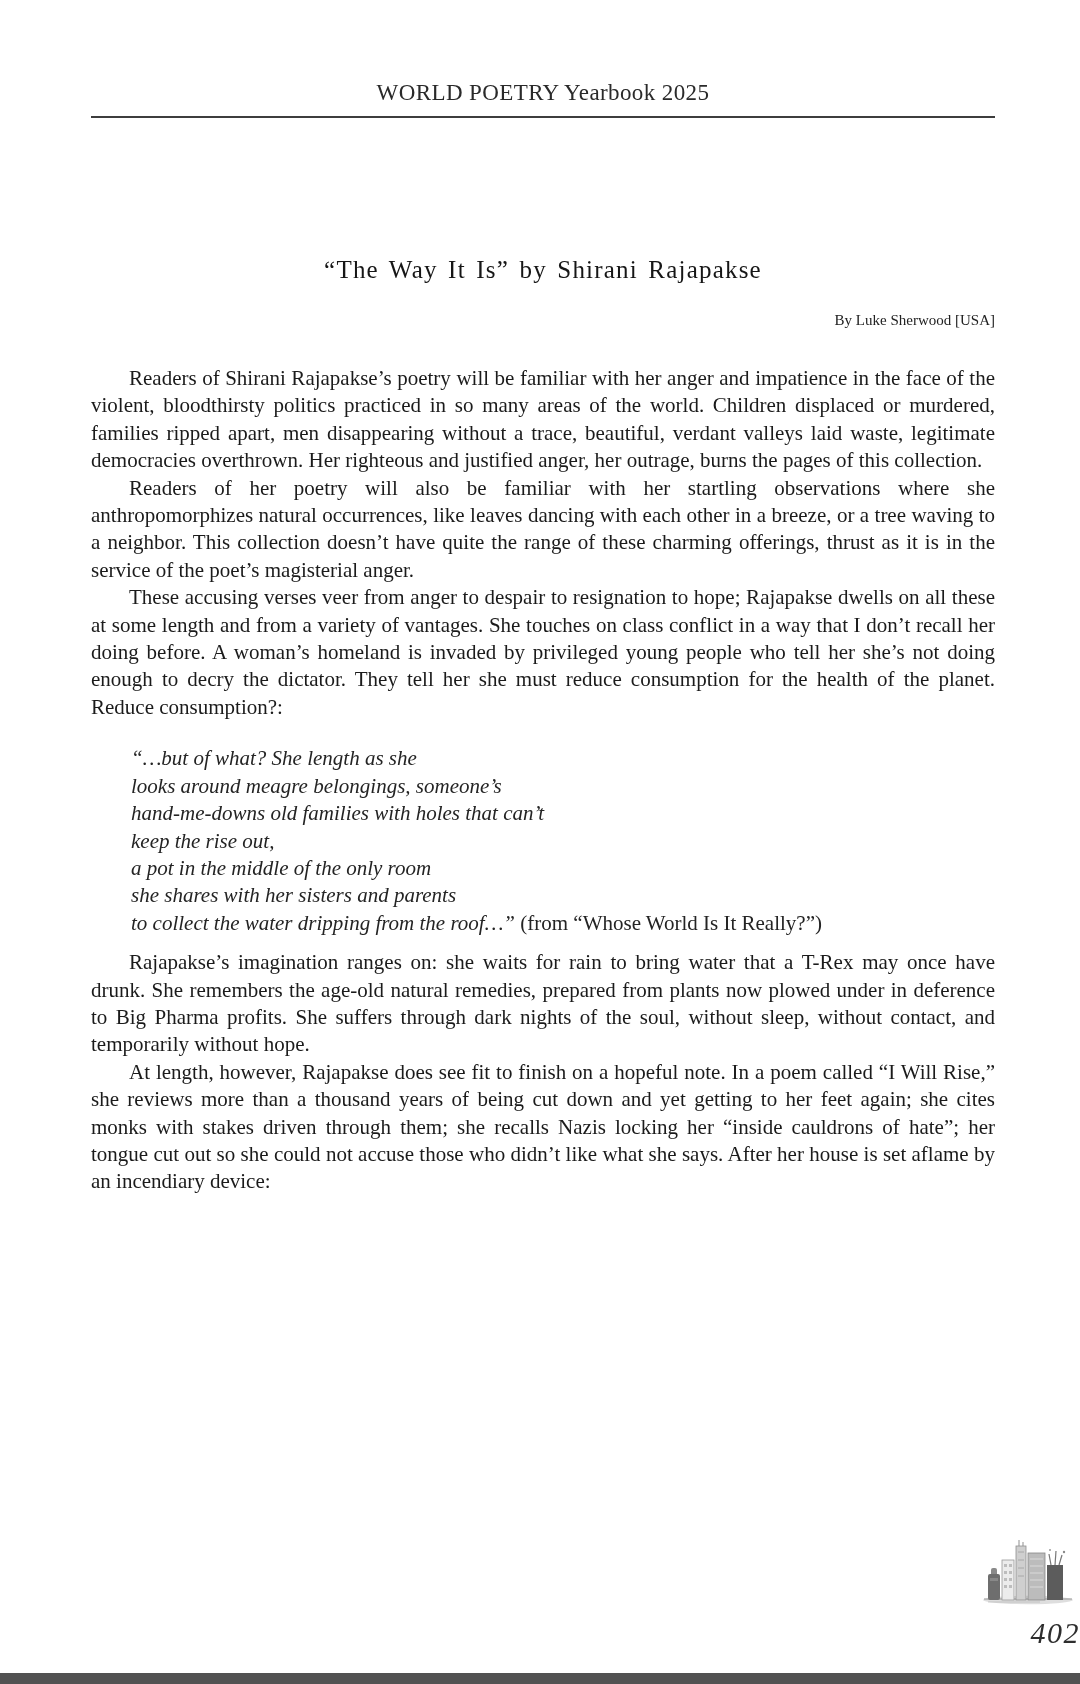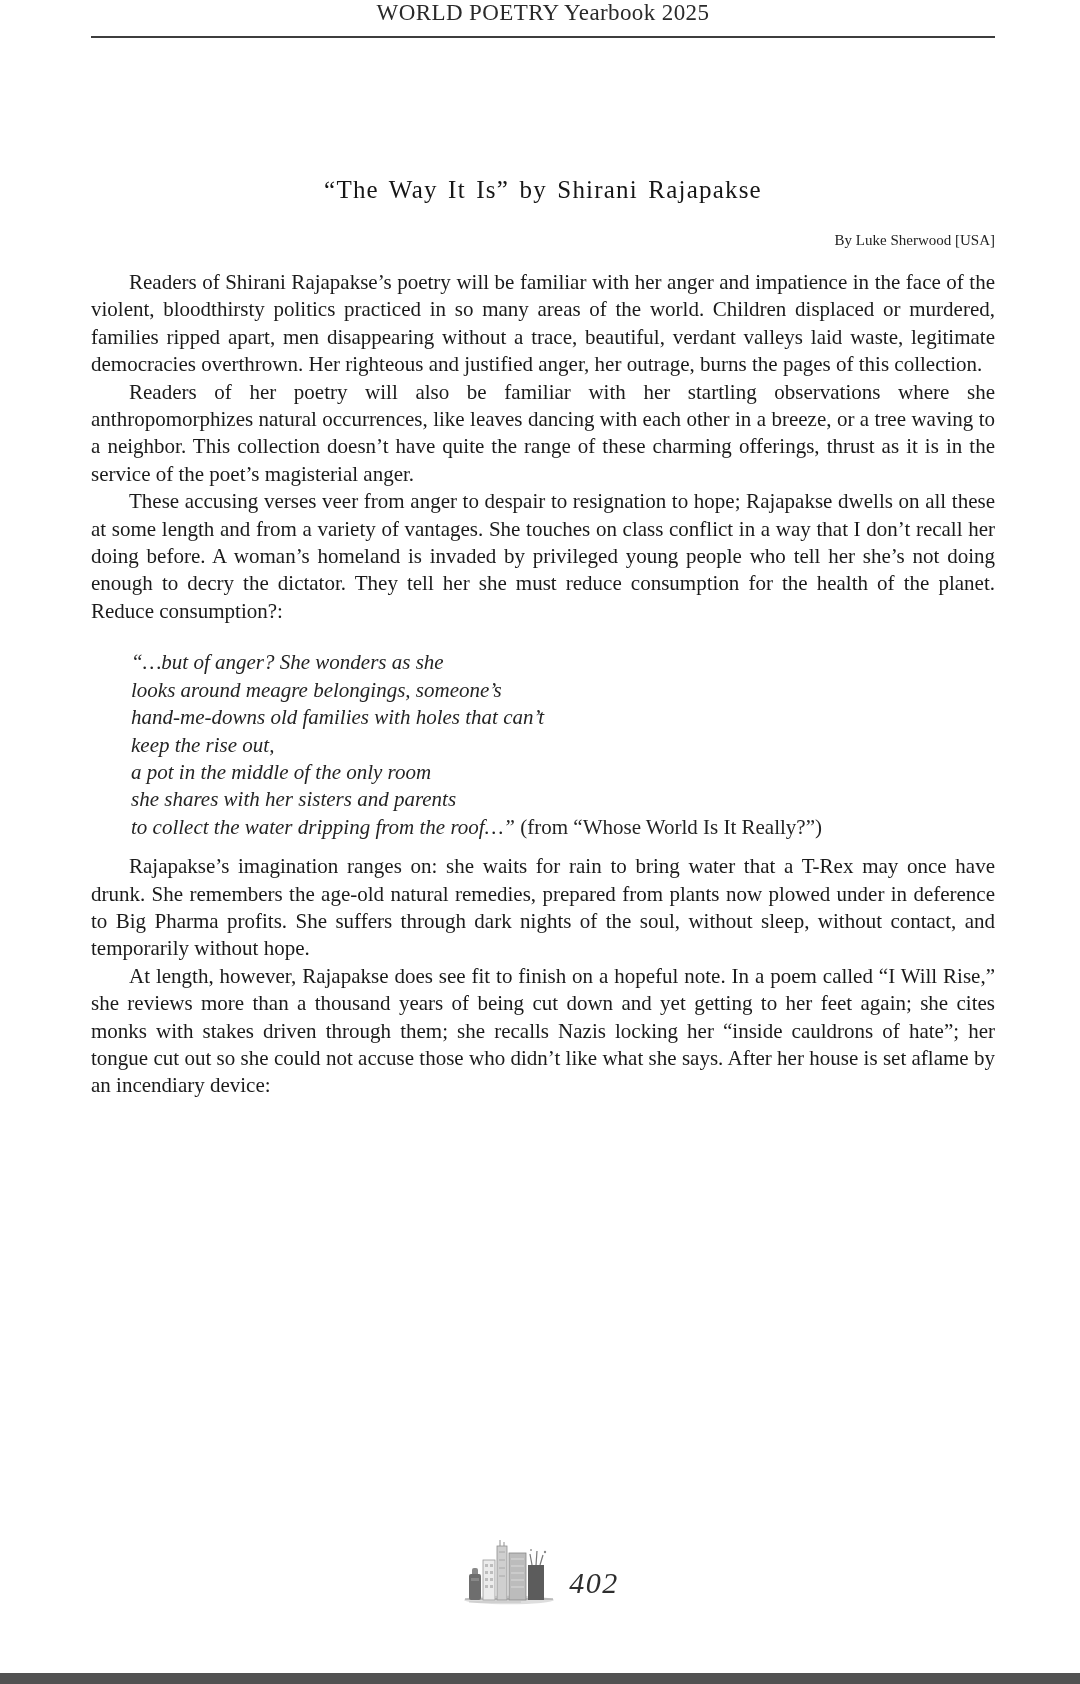--- a/index.html
+++ b/index.html
@@ -7,20 +7,21 @@
     position: relative;
     width: 1080px;
     height: 1684px;
     background: #ffffff;
     font-family: "Liberation Serif", serif;
     color: #1b1b1b;
     overflow: hidden;
   }
   .content { padding: 0 85px 0 91px; }
   .running-head {
+    margin-top: 80px;
     text-align: center;
     font-size: 23px;
     letter-spacing: 0.4px;
     color: #2a2a2a;
   }
   .head-rule {
     border: none;
     border-top: 2px solid #3d3d3d;
     margin: 10px 0 0 0;
   }
@@ -33,21 +34,21 @@
     word-spacing: 3px;
     color: #161616;
   }
   .byline {
     margin-top: 28px;
     text-align: right;
     font-size: 15px;
     color: #222222;
   }
   .body-text {
-    margin-top: 20px;
+    margin-top: 36px;
     font-size: 21px;
     line-height: 27.4px;
     text-align: justify;
   }
   p.para { margin: 0; text-indent: 38px; }
   .quote {
     margin: 24px 0 12px 40px;
     font-style: italic;
     text-align: left;
     color: #242424;
@@ -56,20 +57,21 @@
   .attribution { font-style: normal; text-align: right; }
   .page-footer {
     position: absolute;
     left: 0;
     top: 1538px;
     width: 100%;
     display: flex;
     justify-content: center;
     align-items: flex-end;
     gap: 8px;
+    flex-direction: column;
   }
   .skyline { display: block; }
   .page-number {
     font-style: italic;
     font-size: 30px;
     letter-spacing: 1.5px;
     color: #2e2e2e;
     padding-bottom: 8px;
   }
   .bottom-bar {
@@ -93,21 +95,21 @@
     <div class="article-title">“The Way It Is” by Shirani Rajapakse</div>
 
     <div class="byline">By Luke Sherwood [USA]</div>
 
     <div class="body-text">
       <p class="para">Readers of Shirani Rajapakse’s poetry will be familiar with her anger and impatience in the face of the violent, bloodthirsty politics practiced in so many areas of the world. Children displaced or murdered, families ripped apart, men disappearing without a trace, beautiful, verdant valleys laid waste, legitimate democracies overthrown. Her righteous and justified anger, her outrage, burns the pages of this collection.</p>
       <p class="para">Readers of her poetry will also be familiar with her startling observations where she anthropomorphizes natural occurrences, like leaves dancing with each other in a breeze, or a tree waving to a neighbor. This collection doesn’t have quite the range of these charming offerings, thrust as it is in the service of the poet’s magisterial anger.</p>
       <p class="para">These accusing verses veer from anger to despair to resignation to hope; Rajapakse dwells on all these at some length and from a variety of vantages. She touches on class conflict in a way that I don’t recall her doing before. A woman’s homeland is invaded by privileged young people who tell her she’s not doing enough to decry the dictator. They tell her she must reduce consumption for the health of the planet. Reduce consumption?:</p>
 
       <div class="quote">
-        <div class="line">“…but of anger? She wonders as she</div>
+        <div class="line">“…but of what? She length as she</div>
         <div class="line">looks around meagre belongings, someone’s</div>
         <div class="line">hand-me-downs old families with holes that can’t</div>
         <div class="line">keep the rise out,</div>
         <div class="line">a pot in the middle of the only room</div>
         <div class="line">she shares with her sisters and parents</div>
         <div class="line"><span>to collect the water dripping from the roof…”</span><span class="attribution"> (from “Whose World Is It Really?”)</span></div>
       </div>
 
       <p class="para">Rajapakse’s imagination ranges on: she waits for rain to bring water that a T-Rex may once have drunk. She remembers the age-old natural remedies, prepared from plants now plowed under in deference to Big Pharma profits. She suffers through dark nights of the soul, without sleep, without contact, and temporarily without hope.</p>
       <p class="para">At length, however, Rajapakse does see fit to finish on a hopeful note. In a poem called “I Will Rise,” she reviews more than a thousand years of being cut down and yet getting to her feet again; she cites monks with stakes driven through them; she recalls Nazis locking her “inside cauldrons of hate”; her tongue cut out so she could not accuse those who didn’t like what she says. After her house is set aflame by an incendiary device:</p>

